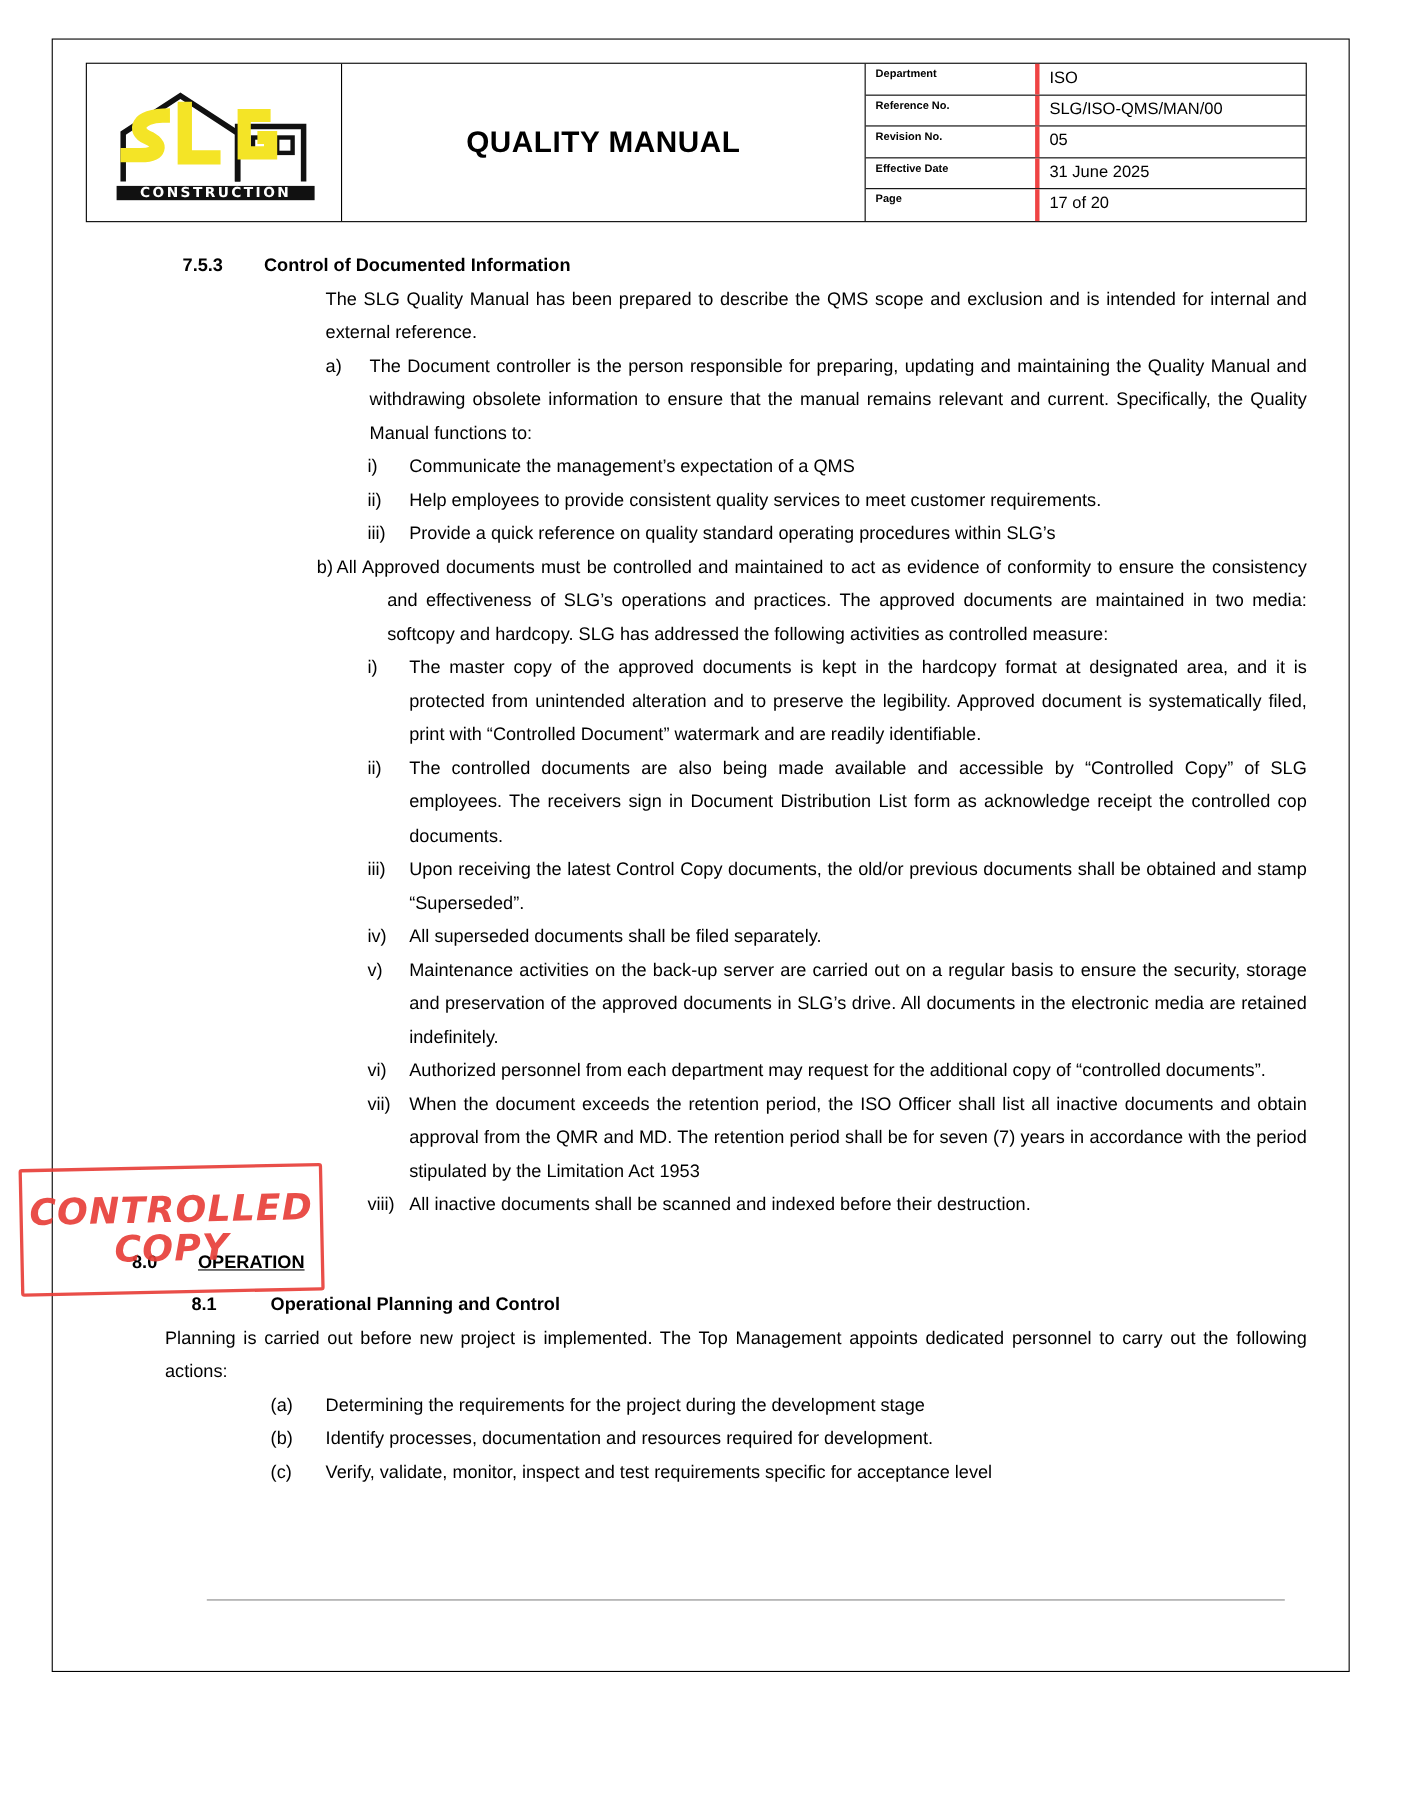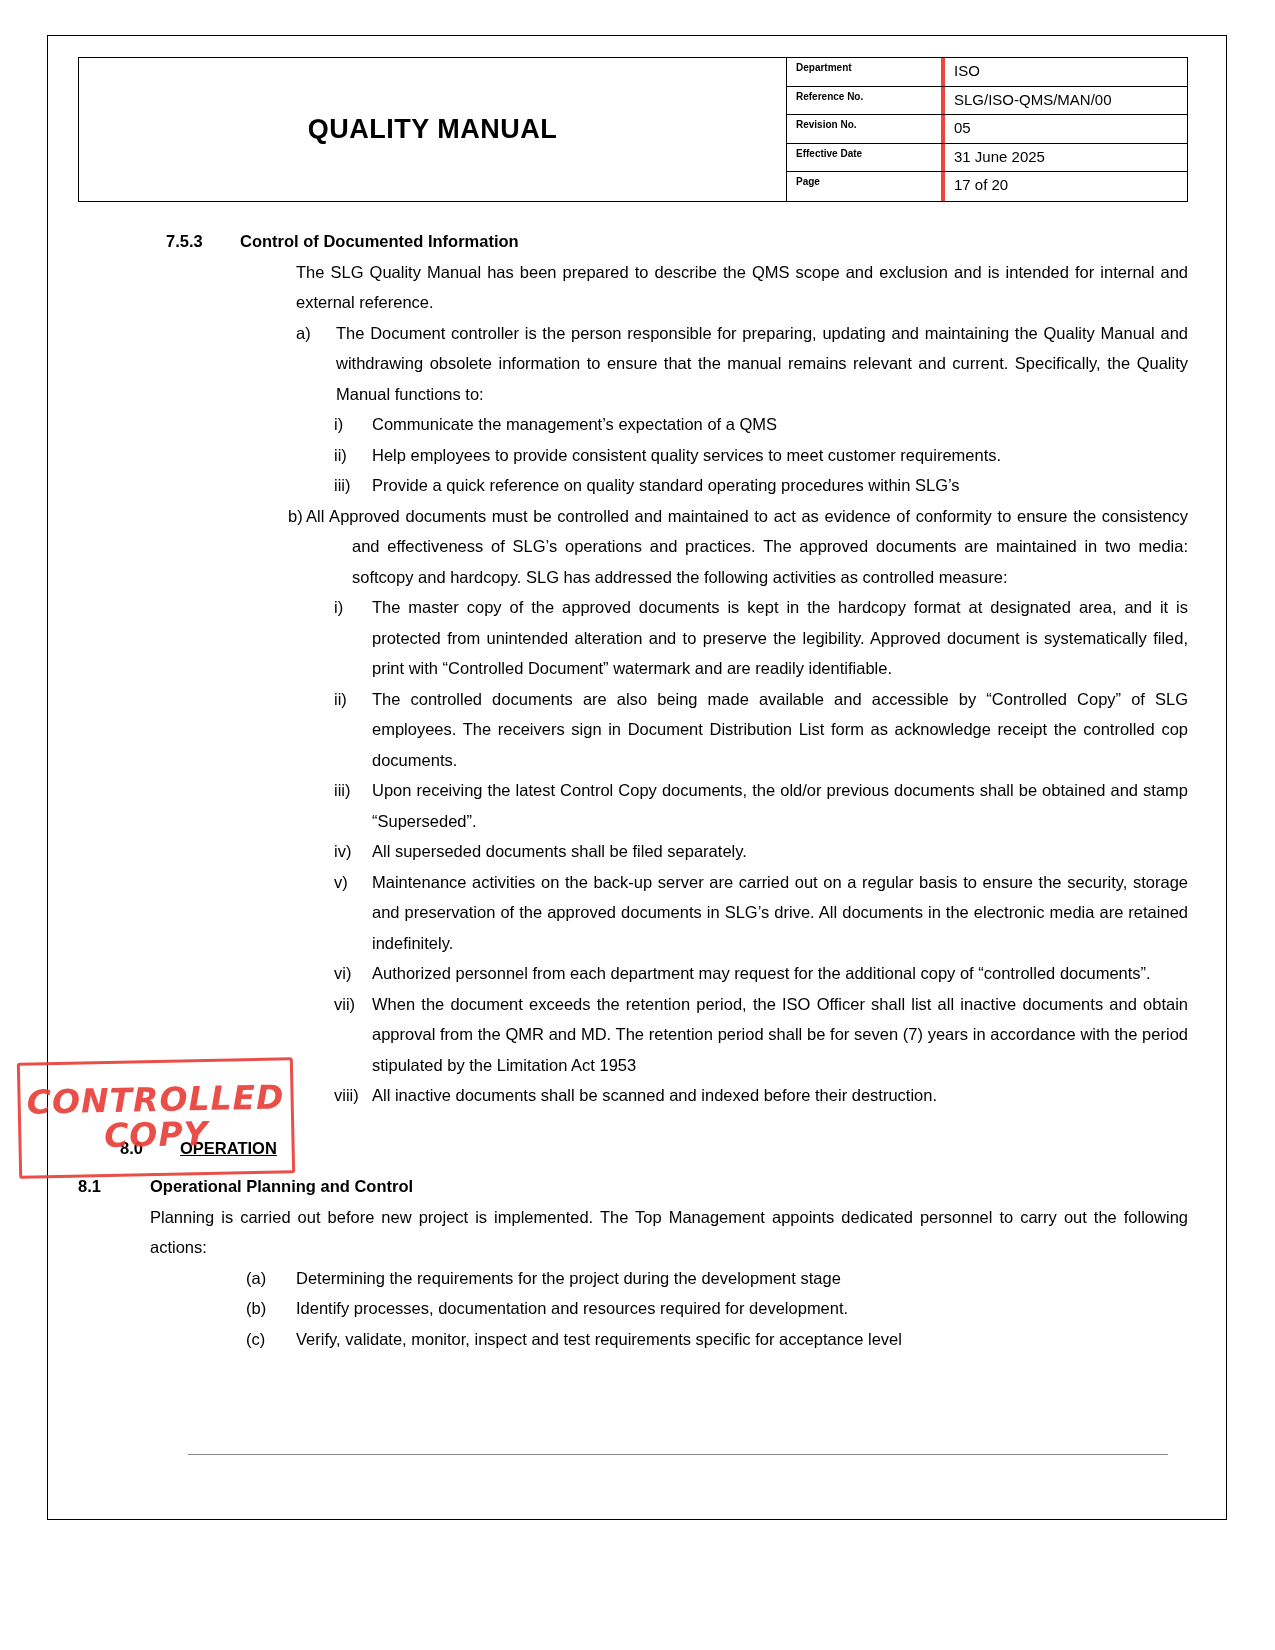--- a/index.html
+++ b/index.html
@@ -138,21 +138,21 @@
     margin-top: 22px;
   }
   .sec8 .n { width: 60px; margin-left: 42px; }
   .sec8 .t { text-decoration: underline; }
 
   .sec81 {
     display: flex;
     font-weight: bold;
     margin-top: 8px;
   }
-  .sec81 .n { width: 72px; }
+  .sec81 .n { width: 72px; margin-left: 96px; }
   .sec81 .t { }
 
   .para81 {
     margin-left: 72px;
     text-align: justify;
   }
   .li81 {
     display: flex;
     margin-left: 168px;
   }
@@ -191,20 +191,40 @@
   .stamp .l1 { font-size: 33px; letter-spacing: 1px; }
   .stamp .l2 { font-size: 33px; letter-spacing: 1px; }
 </style>
 </head>
 <body>
 
 <div class="page">
 
   <div class="header">
 
+    <div class="header-logo">
+      <div class="logo">
+        <svg viewBox="0 0 210 120" width="210" height="120">
+
+          <path d="M22 96 L22 52 L74 18 L126 52 L126 96" fill="none" stroke="#111" stroke-width="5"></path>
+          <path d="M126 96 L126 46 L186 46 L186 96" fill="none" stroke="#111" stroke-width="5"></path>
+          <rect x="140" y="56" width="14" height="14" fill="none" stroke="#111" stroke-width="4"></rect>
+          <rect x="162" y="56" width="14" height="14" fill="none" stroke="#111" stroke-width="4"></rect>
+
+          <path d="M58 36 C36 36 30 50 44 56 C58 62 56 72 38 72 L26 72" fill="none" stroke="#f4e426" stroke-width="13" stroke-linecap="square"></path>
+
+          <path d="M78 30 L78 74 L104 74" fill="none" stroke="#f4e426" stroke-width="13" stroke-linecap="square"></path>
+
+          <path d="M156 36 L132 36 L132 70 L156 70 L156 56 L144 56" fill="none" stroke="#f4e426" stroke-width="12" stroke-linejoin="miter"></path>
+
+          <rect x="16" y="100" width="180" height="13" fill="#111"></rect>
+          <text x="106" y="110.5" font-family="DejaVu Sans, sans-serif" font-size="12.5" font-weight="bold" fill="#ffffff" text-anchor="middle" letter-spacing="2.2">CONSTRUCTION</text>
+        </svg>
+      </div>
+    </div>
 
     <div class="header-title">QUALITY MANUAL</div>
 
     <div class="header-meta">
       <div class="meta-row">
         <div class="meta-key">Department</div>
         <div class="meta-val">ISO</div>
       </div>
       <div class="meta-row">
         <div class="meta-key">Reference No.</div>

